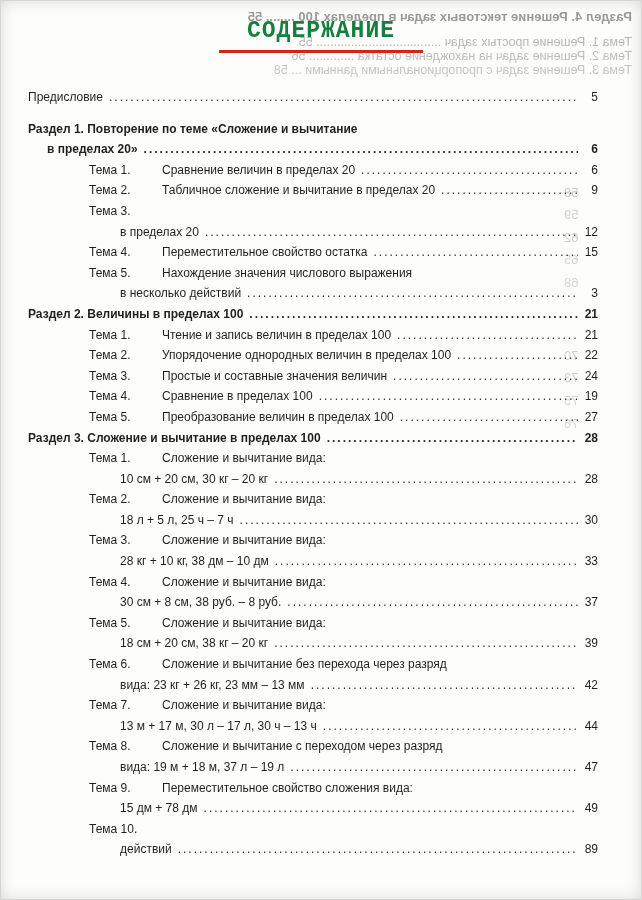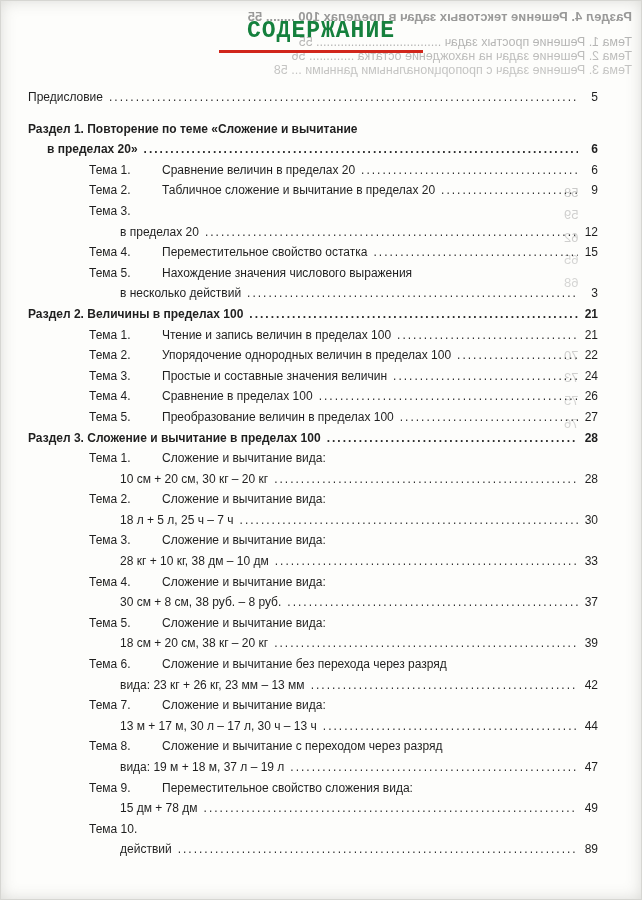--- a/index.html
+++ b/index.html
@@ -164,21 +164,21 @@
             <span class="txt">Простые и составные значения величин</span>
             <span class="dots">............................................................................................................................................................................................................................</span>
             <span class="pg">24</span>
           </div>
         </div>
         <div class="entry theme">
           <div class="row">
             <span class="lbl">Тема 4.</span>
             <span class="txt">Сравнение в пределах 100</span>
             <span class="dots">............................................................................................................................................................................................................................</span>
-            <span class="pg">26</span>
+            <span class="pg">19</span>
           </div>
         </div>
         <div class="entry theme">
           <div class="row">
             <span class="lbl">Тема 5.</span>
             <span class="txt">Преобразование величин в пределах 100</span>
             <span class="dots">............................................................................................................................................................................................................................</span>
             <span class="pg">27</span>
           </div>
         </div>

